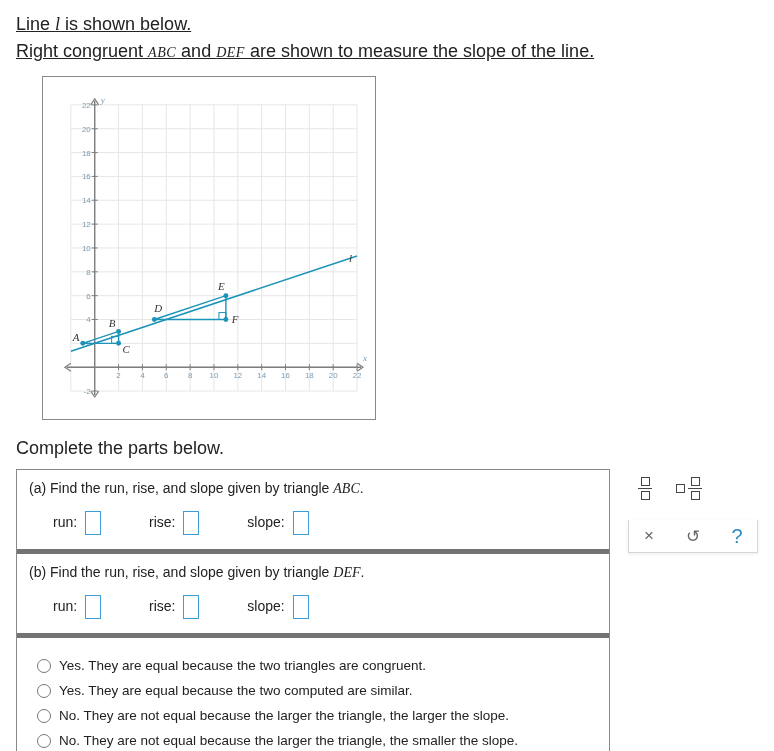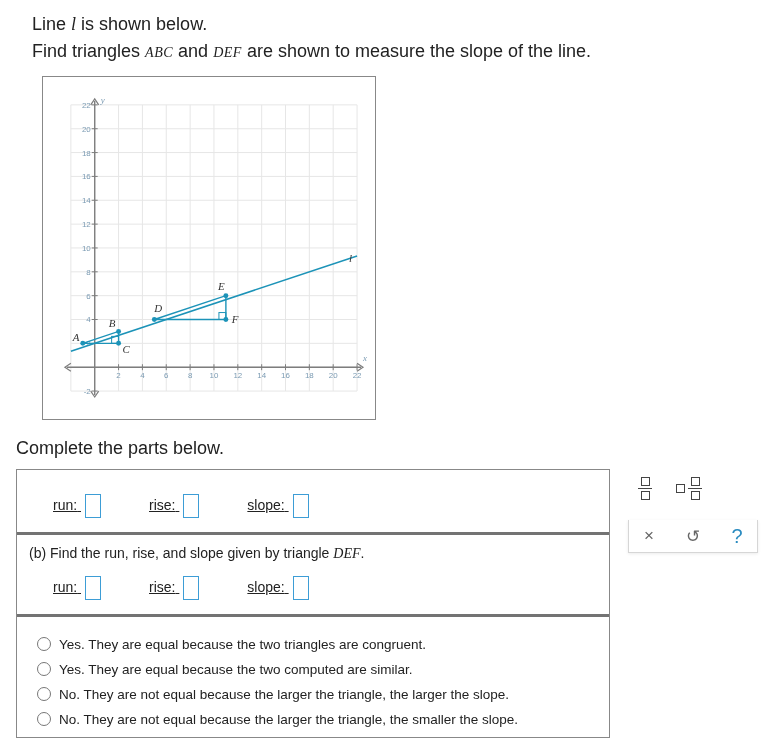--- a/index.html
+++ b/index.html
@@ -5,21 +5,21 @@
   * { box-sizing: border-box; }
   body {
     font-family: "Segoe UI", Arial, sans-serif;
     margin: 0;
     padding: 12px 16px;
     width: 774px;
     color: #222;
     font-size: 18px;
     background: #fff;
   }
-  .prompt-line { margin: 0 0 2px 16px; line-height: 1.4; }
+  .prompt-line { margin: 0 0 2px 0; line-height: 1.4; text-decoration: underline; }
   .math-it { font-family: "Times New Roman", serif; font-style: italic; }
   .math-sc { font-family: "Times New Roman", serif; font-style: italic; font-size: 0.78em; letter-spacing: 0.5px; }
 
   
   .graph-box {
     width: 334px; height: 344px;
     border: 1px solid #888;
     margin: 12px 0 18px 26px;
     background: #fff; position: relative;
   }
@@ -33,29 +33,29 @@
   .pt-label { font: italic 11px "Times New Roman", serif; fill: #333; }
   .line-label { font: italic 11px "Times New Roman", serif; fill: #333; }
   .sq-angle { fill: none; stroke: #1c93b8; stroke-width:1;}
   .axis-label { font: italic 9px "Times New Roman", serif; fill:#7b9bb3;}
 
   .subheading { margin: 14px 0 10px 0; font-size: 18px; }
 
   
   .panel { border:1px solid #888; width: 600px; font-size:14px; }
   .panel .sec { padding: 10px 12px; }
-  .panel .sec + .sec { border-top: 3px solid #737373; }
-  .row-inputs { display:flex; gap: 48px; padding: 14px 0 4px 24px; align-items:center;text-decoration:underline; }
+  .panel .sec + .sec { border-top: 5px solid #737373; }
+  .row-inputs { display:flex; gap: 48px; padding: 14px 0 4px 24px; align-items:center; }
   .lbl { font-size:14px; }
   .num-input {
     display:inline-block; width:16px; height:24px;
     border:1px solid #3d9dd6; background:#fff;
     vertical-align:middle; margin-left:4px;
   }
-  .radio-row { display:flex; align-items:flex-start; gap:8px; margin: 10px 0 0 8px; font-size:13.5px; }
+  .radio-row { display:flex; align-items:flex-end; gap:8px; margin: 10px 0 0 8px; font-size:13.5px; }
   .radio {
     width:14px; height:14px; border:1px solid #777; border-radius:50%;
     display:inline-block; flex:0 0 14px;
   }
 
   
   .side-wrap { display:flex; align-items:flex-start; gap:18px; }
   .toolbox { display:flex; flex-direction:column; gap:8px; margin-top:2px; }
   .toolbox-row { display:flex; gap:24px; padding:6px 10px; }
   .toolbox-row.bordered { border:1px solid #d6d6d6; border-top:none; box-shadow: 0 1px 3px rgba(0,0,0,0.08); }
@@ -66,21 +66,21 @@
   .tool-btn { width:20px; height:20px; display:flex; align-items:center; justify-content:center; color:#666; font-size:17px; }
   .tool-btn.help { color:#2a8bc0; font-size:20px; font-weight:500; }
 </style>
 </head>
 <body>
 
 <p class="prompt-line">
   <span>Line </span><span class="math-it">l</span><span> is shown below.</span>
 </p>
 <p class="prompt-line">
-  <span>Find triangles </span><span class="math-sc">ABC</span><span> and </span><span class="math-sc">DEF</span><span> are shown to measure the slope of the line.</span>
+  <span>Right congruent </span><span class="math-sc">ABC</span><span> and </span><span class="math-sc">DEF</span><span> are shown to measure the slope of the line.</span>
 </p>
 
 <div class="graph-box">
   <svg class="graph-inner" viewBox="0 0 318 328">
 
     <g class="grid">
 
       <line x1="20" y1="20" x2="20" y2="308"></line>
         <line x1="44" y1="20" x2="44" y2="308"></line>
         <line x1="68" y1="20" x2="68" y2="308"></line>
@@ -199,20 +199,23 @@
     <text class="pt-label" x="182" y="240">F</text>
   </svg>
 </div>
 
 <div class="subheading">Complete the parts below.</div>
 
 <div class="side-wrap">
   <div class="panel">
 
     <div class="sec">
+      <div>
+        <span>(a) Find the run, rise, and slope given by triangle </span><span class="math-it">ABC</span><span>.</span>
+      </div>
       <div class="row-inputs">
         <span><span class="lbl">run:</span>
           <span class="num-input"></span></span>
         <span><span class="lbl">rise:</span>
           <span class="num-input"></span></span>
         <span><span class="lbl">slope:</span>
           <span class="num-input"></span></span>
       </div>
     </div>
 

